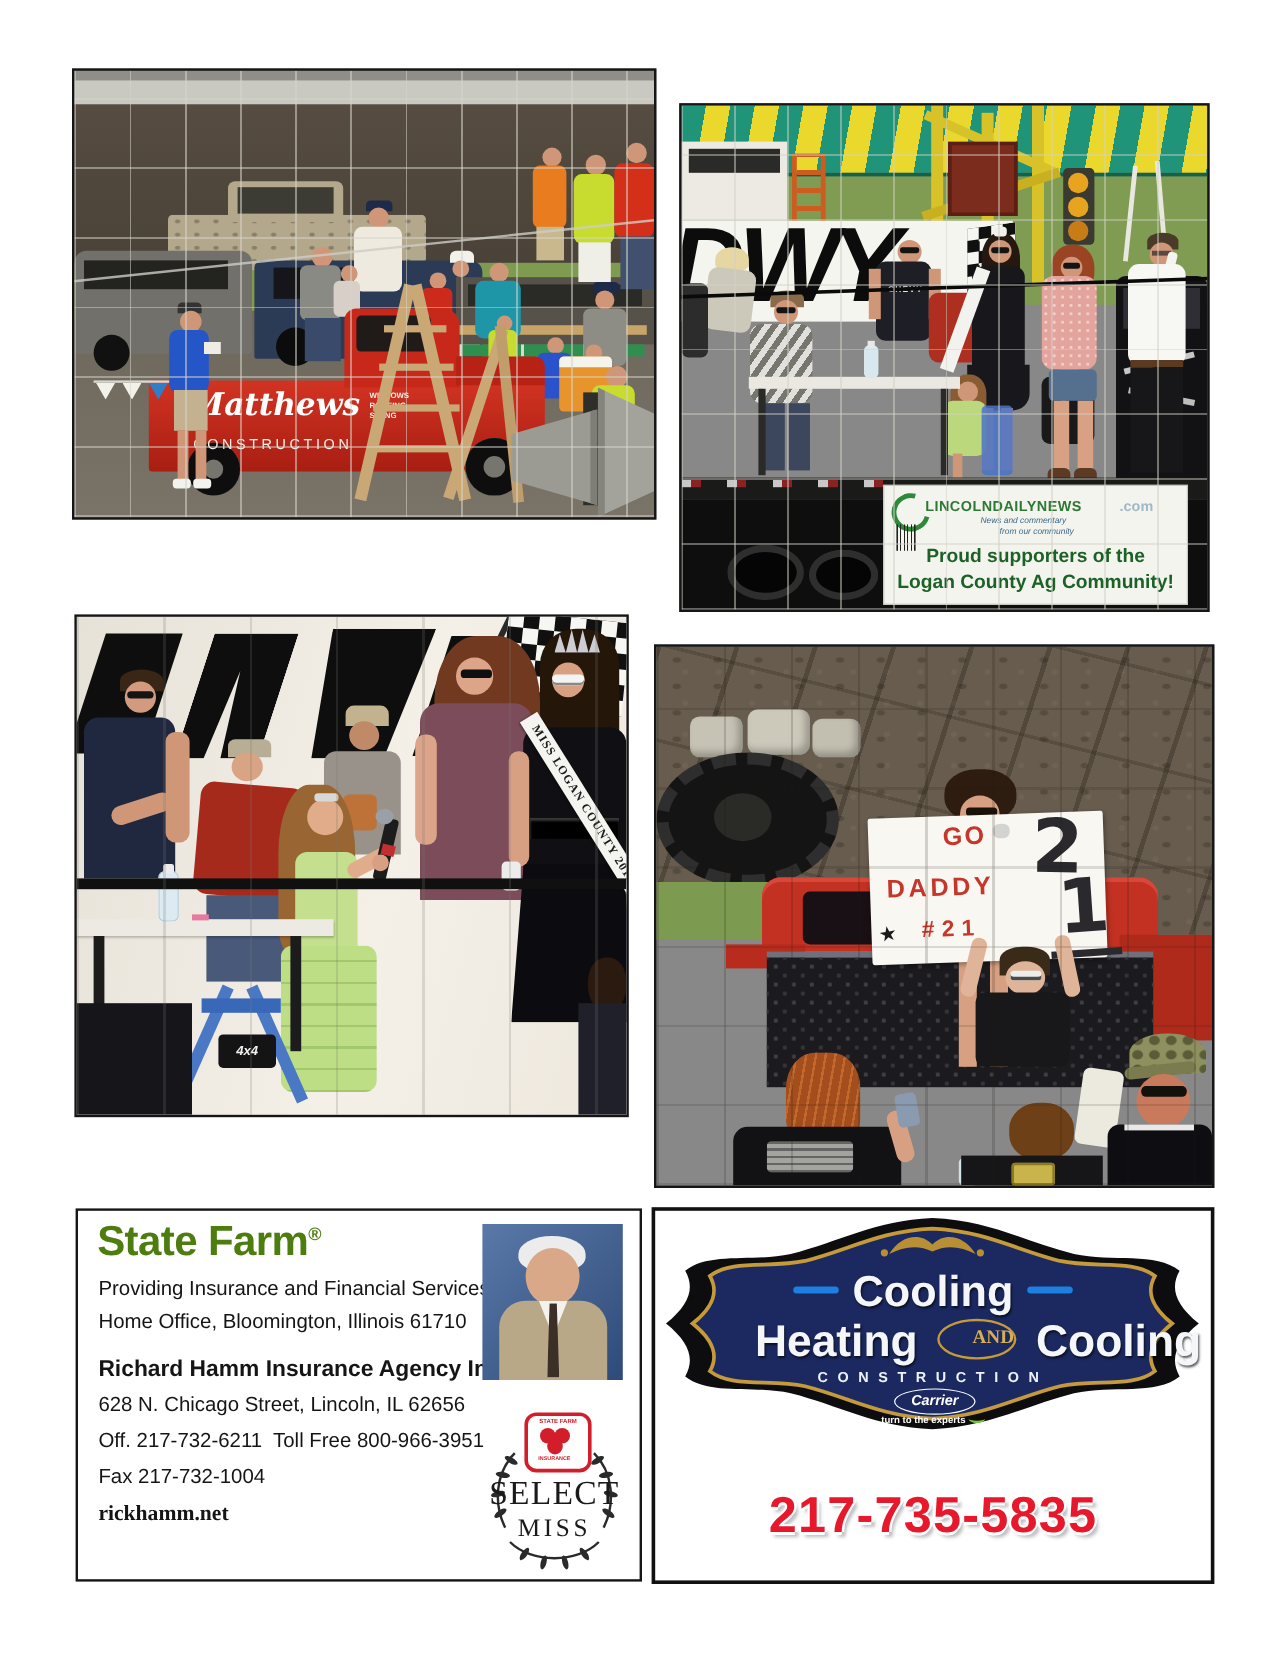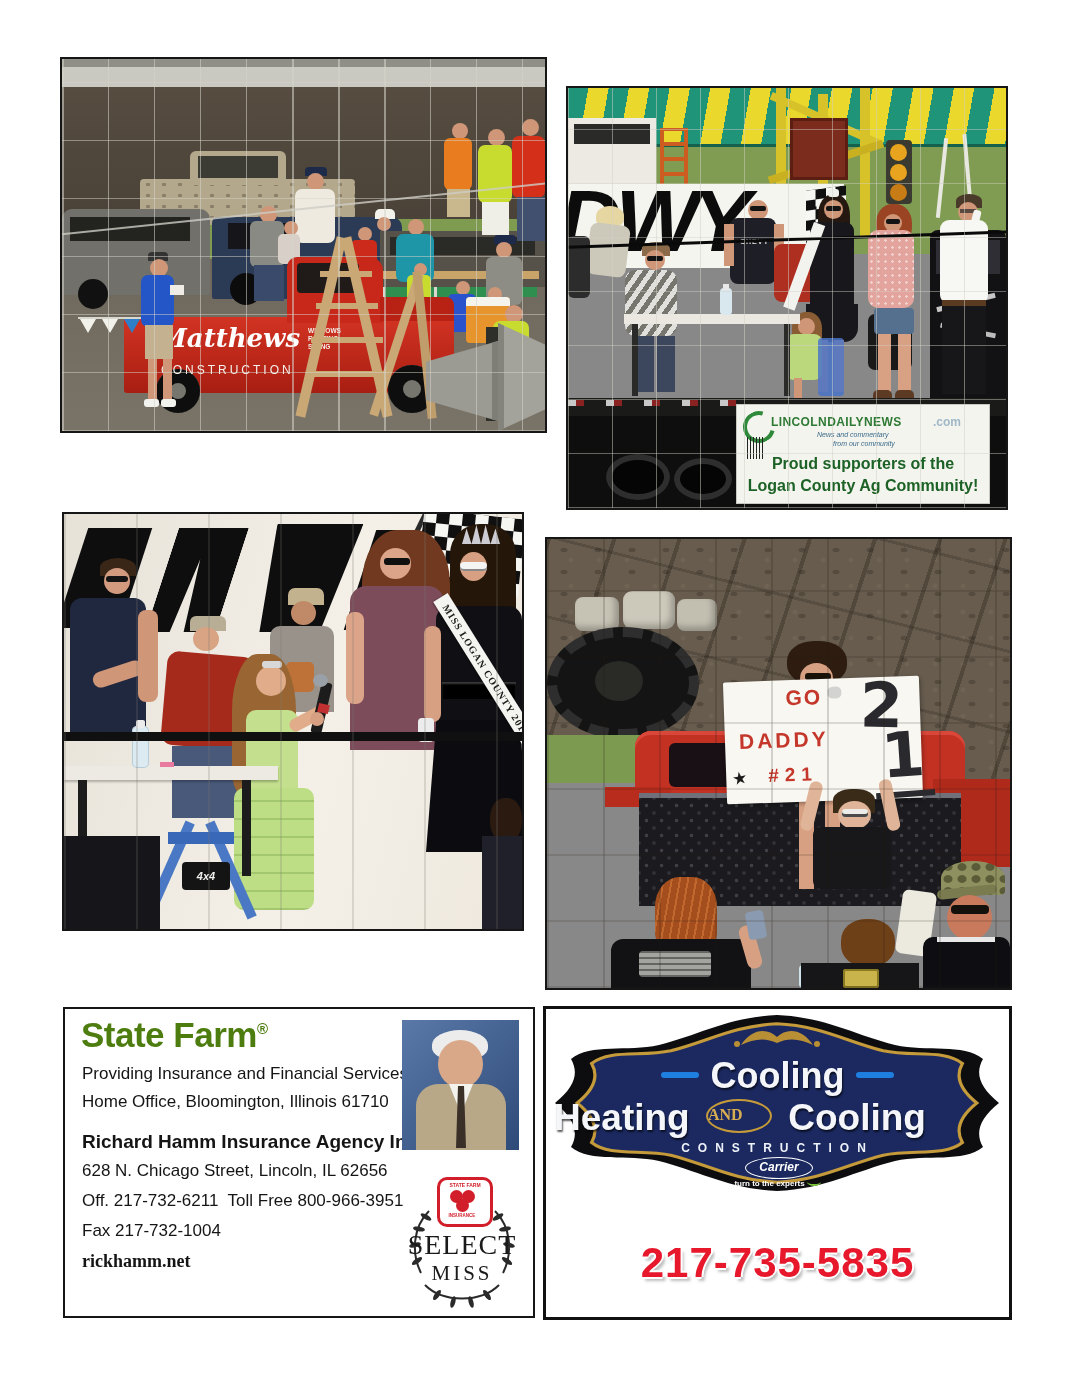--- a/index.html
+++ b/index.html
@@ -440,21 +440,21 @@
       <svg width="447" height="180" viewBox="0 0 445 180">
         <path d="M222,2 C270,4 300,22 340,32 C372,39 408,30 428,46 C420,60 424,74 444,90 C424,106 420,120 428,134 C408,150 372,141 340,148 C300,158 270,176 222,178 C174,176 144,158 104,148 C72,141 36,150 16,134 C24,120 20,106 0,90 C20,74 24,60 16,46 C36,30 72,39 104,32 C144,22 174,4 222,2 Z" fill="#0d0d10"></path>
         <path d="M222,2 C270,4 300,22 340,32 C372,39 408,30 428,46 C420,60 424,74 444,90 C424,106 420,120 428,134 C408,150 372,141 340,148 C300,158 270,176 222,178 C174,176 144,158 104,148 C72,141 36,150 16,134 C24,120 20,106 0,90 C20,74 24,60 16,46 C36,30 72,39 104,32 C144,22 174,4 222,2 Z" transform="translate(22.2,9) scale(0.9)" fill="#1b2960" stroke="#c49a3a" stroke-width="3.5"></path>
         <path d="M186,32 C196,16 212,14 222,24 C232,14 248,16 258,32 C246,26 234,24 222,30 C210,24 198,26 186,32 Z" fill="#b98f35"></path>
         <circle cx="182" cy="31" r="3" fill="#b98f35"></circle>
           <circle cx="262" cy="31" r="3" fill="#b98f35"></circle>
       </svg>
       <div class="abs" style="left:0;top:42px;width:447px;text-align:center;color:#f4f6fa;font-size:36px;font-weight:bold;text-shadow:1px 2px 2px rgba(0,0,0,.65);">
         <span style="display:inline-block;width:38px;height:6px;background:#1e7fe0;border-radius:3px;vertical-align:middle;margin:0 12px 6px 0;"></span><span>Cooling</span><span style="display:inline-block;width:38px;height:6px;background:#1e7fe0;border-radius:3px;vertical-align:middle;margin:0 0 6px 12px;"></span>
       </div>
-      <div class="abs" style="left:0;top:84px;width:447px;text-align:left;color:#f4f6fa;font-size:37px;font-weight:bold;text-shadow:1px 2px 2px rgba(0,0,0,.65);white-space:nowrap;">
+      <div class="abs" style="left:0;top:84px;width:447px;text-align:right;color:#f4f6fa;font-size:37px;font-weight:bold;text-shadow:1px 2px 2px rgba(0,0,0,.65);white-space:nowrap;">
         <span>Heating</span>
         <span style="display:inline-block;vertical-align:middle;margin:0 6px 8px 6px;width:62px;height:30px;border:2px solid #c49a3a;border-radius:50%;font-family:'Liberation Serif',serif;font-size:16px;font-weight:bold;color:#d8ae52;line-height:28px;text-shadow:none;">AND</span>
         <span>Cooling</span>
       </div>
       <div class="abs" style="left:0;top:128px;width:447px;text-align:center;color:#eef2f8;font-size:12px;font-weight:bold;letter-spacing:8px;">CONSTRUCTION</div>
       <div class="abs" style="left:191px;top:144px;width:66px;height:20px;border:1.5px solid #fff;border-radius:50%;text-align:center;color:#fff;font-style:italic;font-weight:bold;font-size:12px;line-height:18px;">Carrier</div>
       <div class="abs" style="left:0;top:165px;width:447px;text-align:center;color:#fff;font-size:8px;font-weight:bold;">
         <span>turn to the experts</span><span style="display:inline-block;width:14px;height:6px;border-bottom:2px solid #7ac43a;border-radius:50%;margin-left:2px;"></span>
       </div>
     </div>

